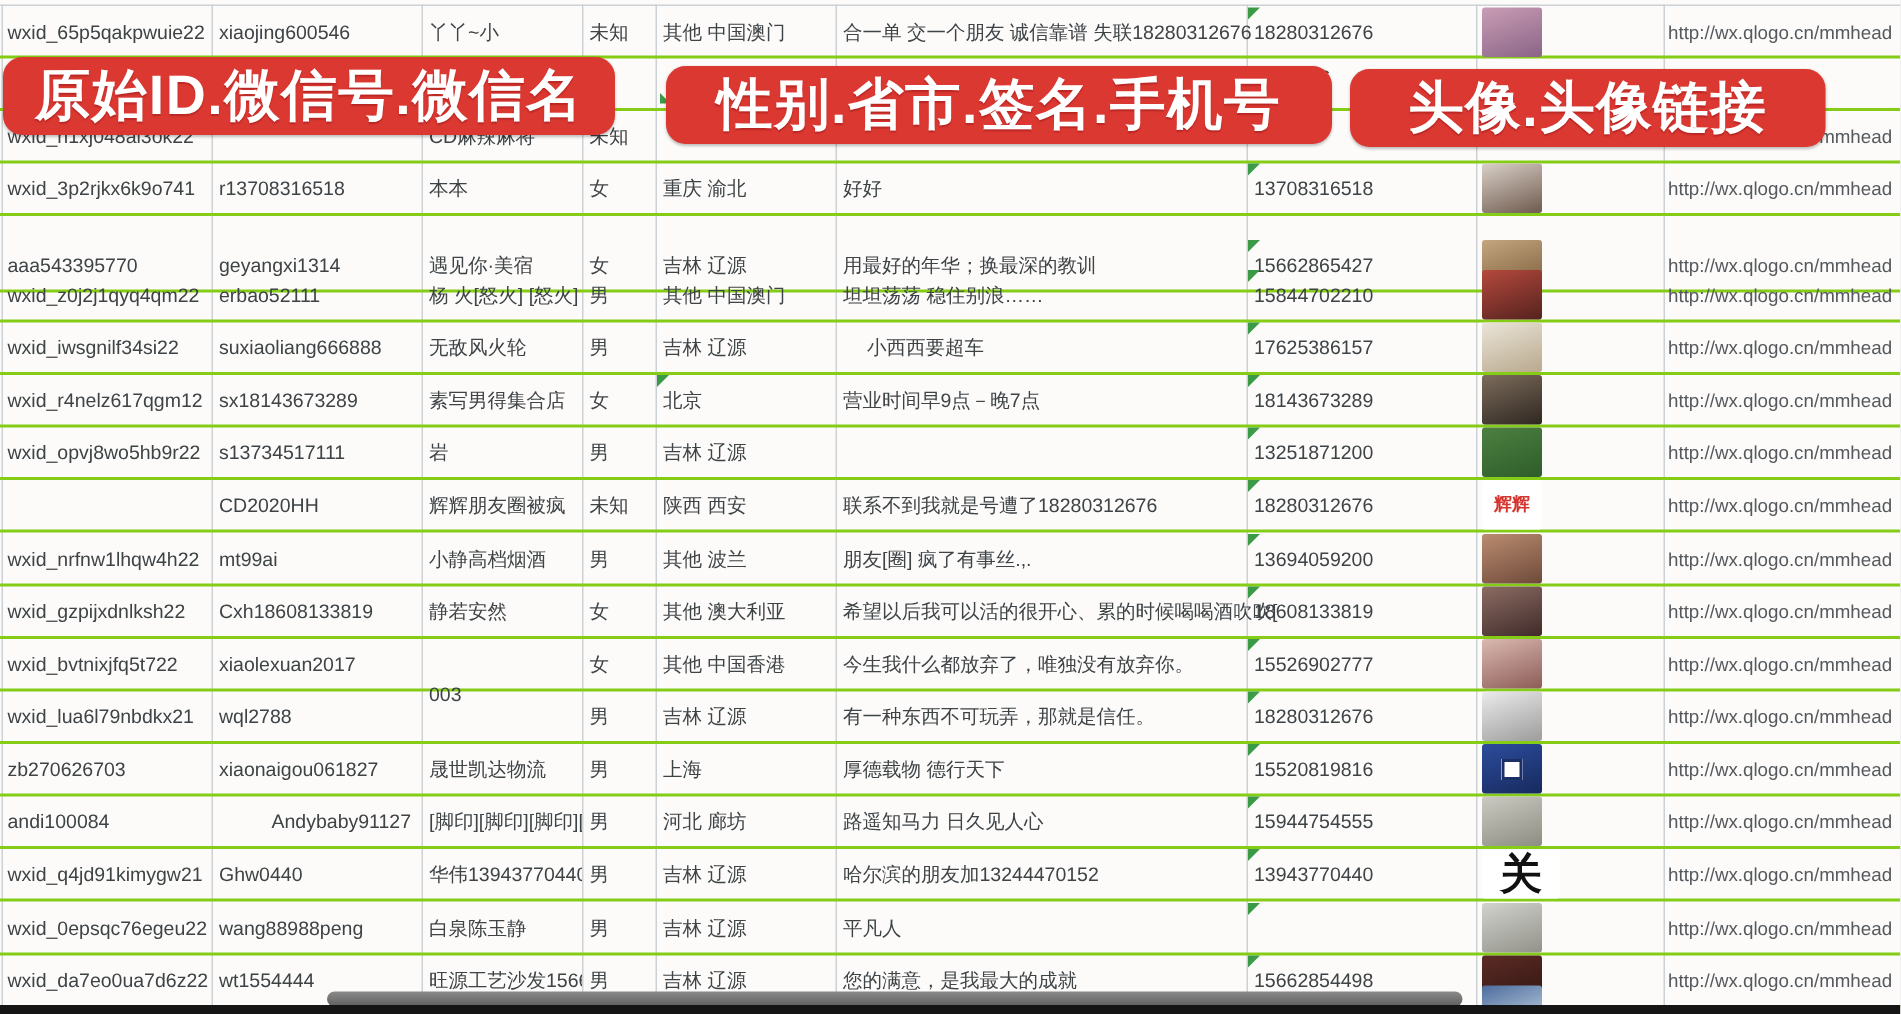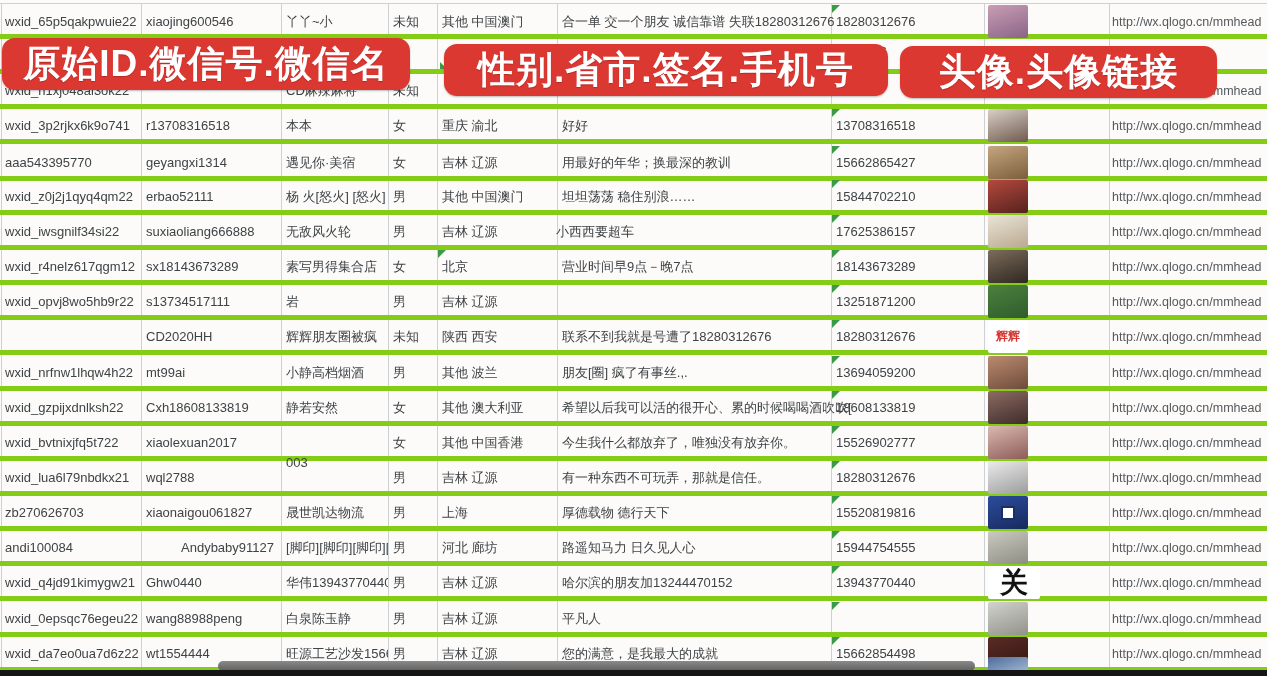--- a/index.html
+++ b/index.html
@@ -2,21 +2,21 @@
 <html><head>
 <meta charset="utf-8">
 <style>
   html,body{margin:0;padding:0;background:#e8e8e8;}
   *{box-sizing:border-box;font-family:"Liberation Sans","DejaVu Sans",sans-serif;}
   .sheet{
     position:relative;width:1267px;height:676px;margin:0 auto;
     background:#fcfbfa;overflow:hidden;
   }
   .vline{position:absolute;top:3px;height:667px;width:1px;background:#ccd1d5;z-index:1;}
-  .row{position:absolute;left:0;width:1267px;height:36px;border-bottom:5px solid #84cc16;z-index:2;}
+  .row{position:absolute;left:0;width:1267px;height:36px;border-bottom:2px solid #84cc16;z-index:2;}
   .row.first{border-top:1px solid #ccd1d5;}
   .cell{
     position:absolute;top:0;height:35px;line-height:36px;
     font-size:13px;color:#3e4346;padding-left:5px;
     white-space:nowrap;overflow:hidden;z-index:2;
   }
   .cell.sig{overflow:visible;}
   .cell.url{font-size:12.5px;color:#55595d;padding-left:3px;}
   .marker{
     position:absolute;width:0;height:0;z-index:4;
@@ -89,21 +89,21 @@
         <div class="cell" style="left: 141px; width: 140px;">r13708316518</div>
         <div class="cell" style="left: 281px; width: 107px;">本本</div>
         <div class="cell" style="left: 388px; width: 49px;">女</div>
         <div class="cell" style="left: 437px; width: 120px;">重庆 渝北</div>
         <div class="cell sig" style="left: 557px; width: 274px;">好好</div>
         <div class="cell" style="left: 831px; width: 153px;">13708316518</div>
         <div class="cell url" style="left: 1109px; width: 158px;">http://wx.qlogo.cn/mmhead</div>
         <div class="marker" style="left: 832px; top: 1px;"></div>
         <div class="avatar" style="left: 988px; top: 1px; background: linear-gradient(160deg, rgb(217, 208, 199), rgb(111, 90, 78)); font-size: 12px;"></div>
       </div>
-      <div class="row" style="top: 145px;">
+      <div class="row" style="top: 159px;">
         <div class="cell" style="left: 0px; width: 141px;">aaa543395770</div>
         <div class="cell" style="left: 141px; width: 140px;">geyangxi1314</div>
         <div class="cell" style="left: 281px; width: 107px;">遇见你·美宿</div>
         <div class="cell" style="left: 388px; width: 49px;">女</div>
         <div class="cell" style="left: 437px; width: 120px;">吉林 辽源</div>
         <div class="cell sig" style="left: 557px; width: 274px;">用最好的年华；换最深的教训</div>
         <div class="cell" style="left: 831px; width: 153px;">15662865427</div>
         <div class="cell url" style="left: 1109px; width: 158px;">http://wx.qlogo.cn/mmhead</div>
         <div class="marker" style="left: 832px; top: 1px;"></div>
         <div class="avatar" style="left: 988px; top: 1px; background: linear-gradient(160deg, rgb(196, 166, 127), rgb(125, 94, 60)); font-size: 12px;"></div>
@@ -119,21 +119,21 @@
         <div class="cell url" style="left: 1109px; width: 158px;">http://wx.qlogo.cn/mmhead</div>
         <div class="marker" style="left: 832px; top: 1px;"></div>
         <div class="avatar" style="left: 988px; top: 1px; background: linear-gradient(160deg, rgb(181, 73, 61), rgb(85, 34, 30)); font-size: 12px;"></div>
       </div>
       <div class="row" style="top: 213.9px;">
         <div class="cell" style="left: 0px; width: 141px;">wxid_iwsgnilf34si22</div>
         <div class="cell" style="left: 141px; width: 140px;">suxiaoliang666888</div>
         <div class="cell" style="left: 281px; width: 107px;">无敌风火轮</div>
         <div class="cell" style="left: 388px; width: 49px;">男</div>
         <div class="cell" style="left: 437px; width: 120px;">吉林 辽源</div>
-        <div class="cell sig" style="left: 551px; width: 274px;">小西西要超车</div>
+        <div class="cell sig" style="left: 573px; width: 274px;">小西西要超车</div>
         <div class="cell" style="left: 831px; width: 153px;">17625386157</div>
         <div class="cell url" style="left: 1109px; width: 158px;">http://wx.qlogo.cn/mmhead</div>
         <div class="marker" style="left: 832px; top: 1px;"></div>
         <div class="avatar" style="left: 988px; top: 1px; background: linear-gradient(160deg, rgb(234, 228, 216), rgb(185, 169, 142)); font-size: 12px;"></div>
       </div>
       <div class="row" style="top: 249.05px;">
         <div class="cell" style="left: 0px; width: 141px;">wxid_r4nelz617qgm12</div>
         <div class="cell" style="left: 141px; width: 140px;">sx18143673289</div>
         <div class="cell" style="left: 281px; width: 107px;">素写男得集合店</div>
         <div class="cell" style="left: 388px; width: 49px;">女</div>

